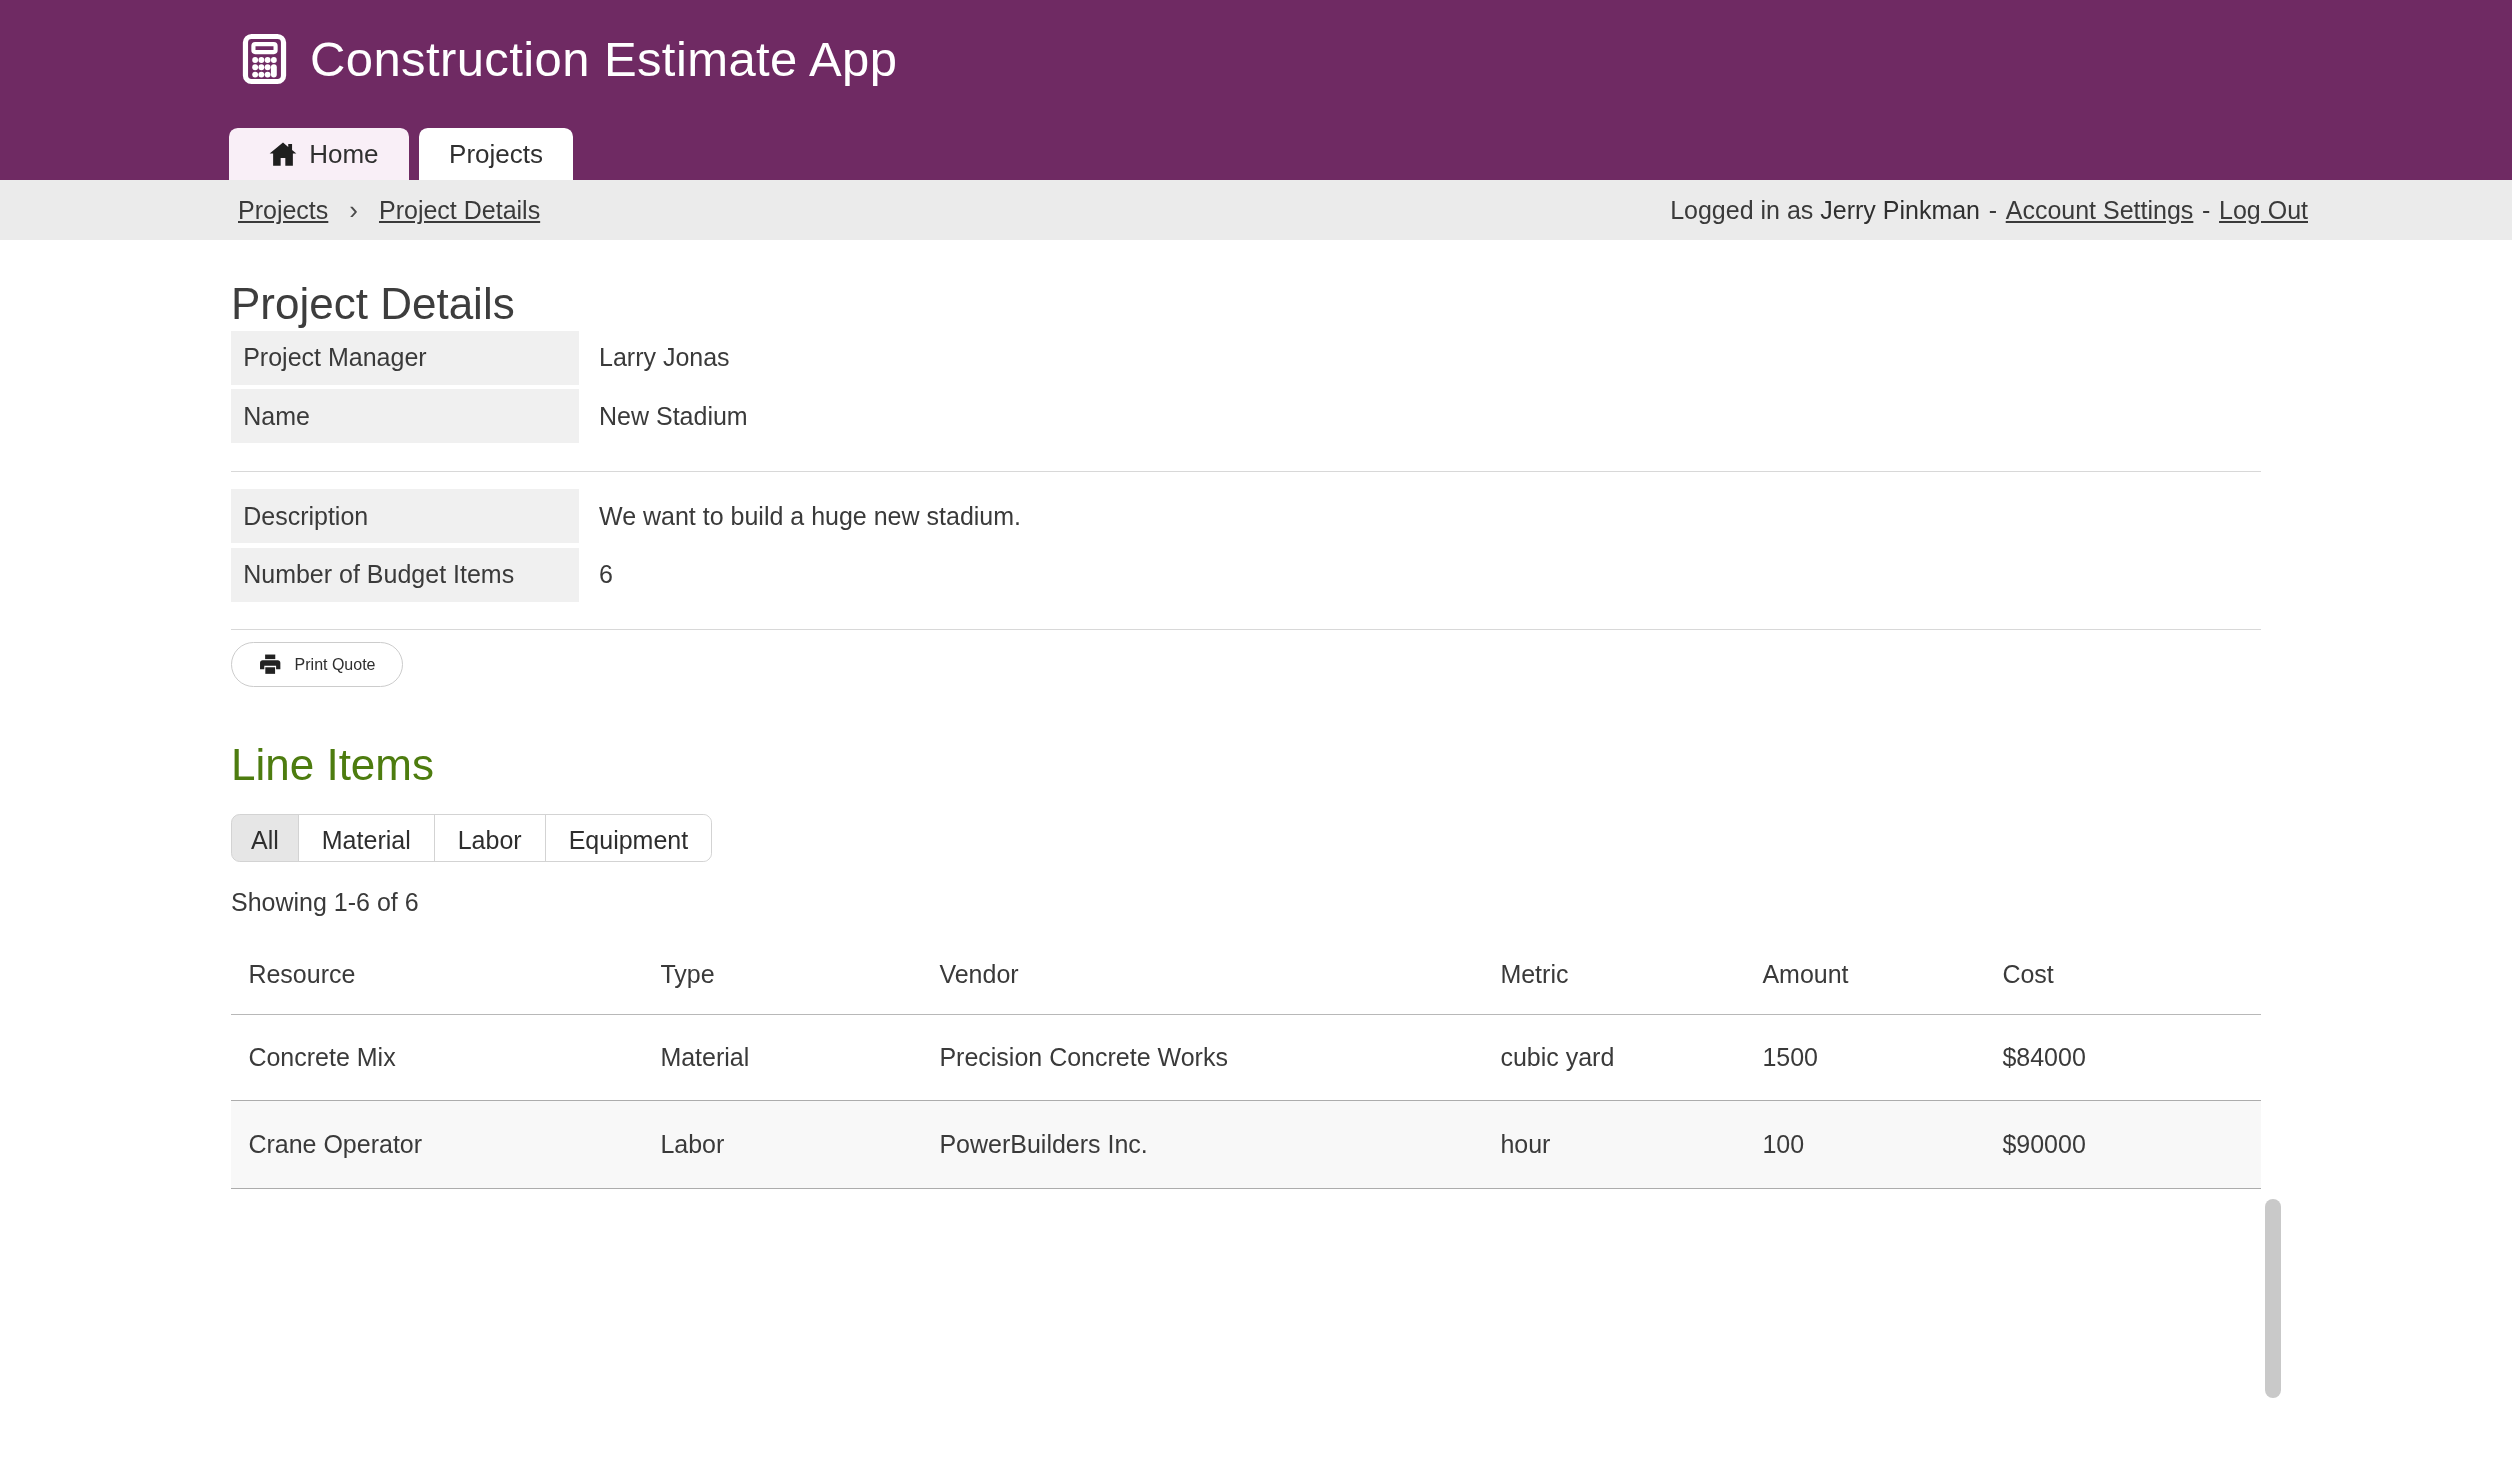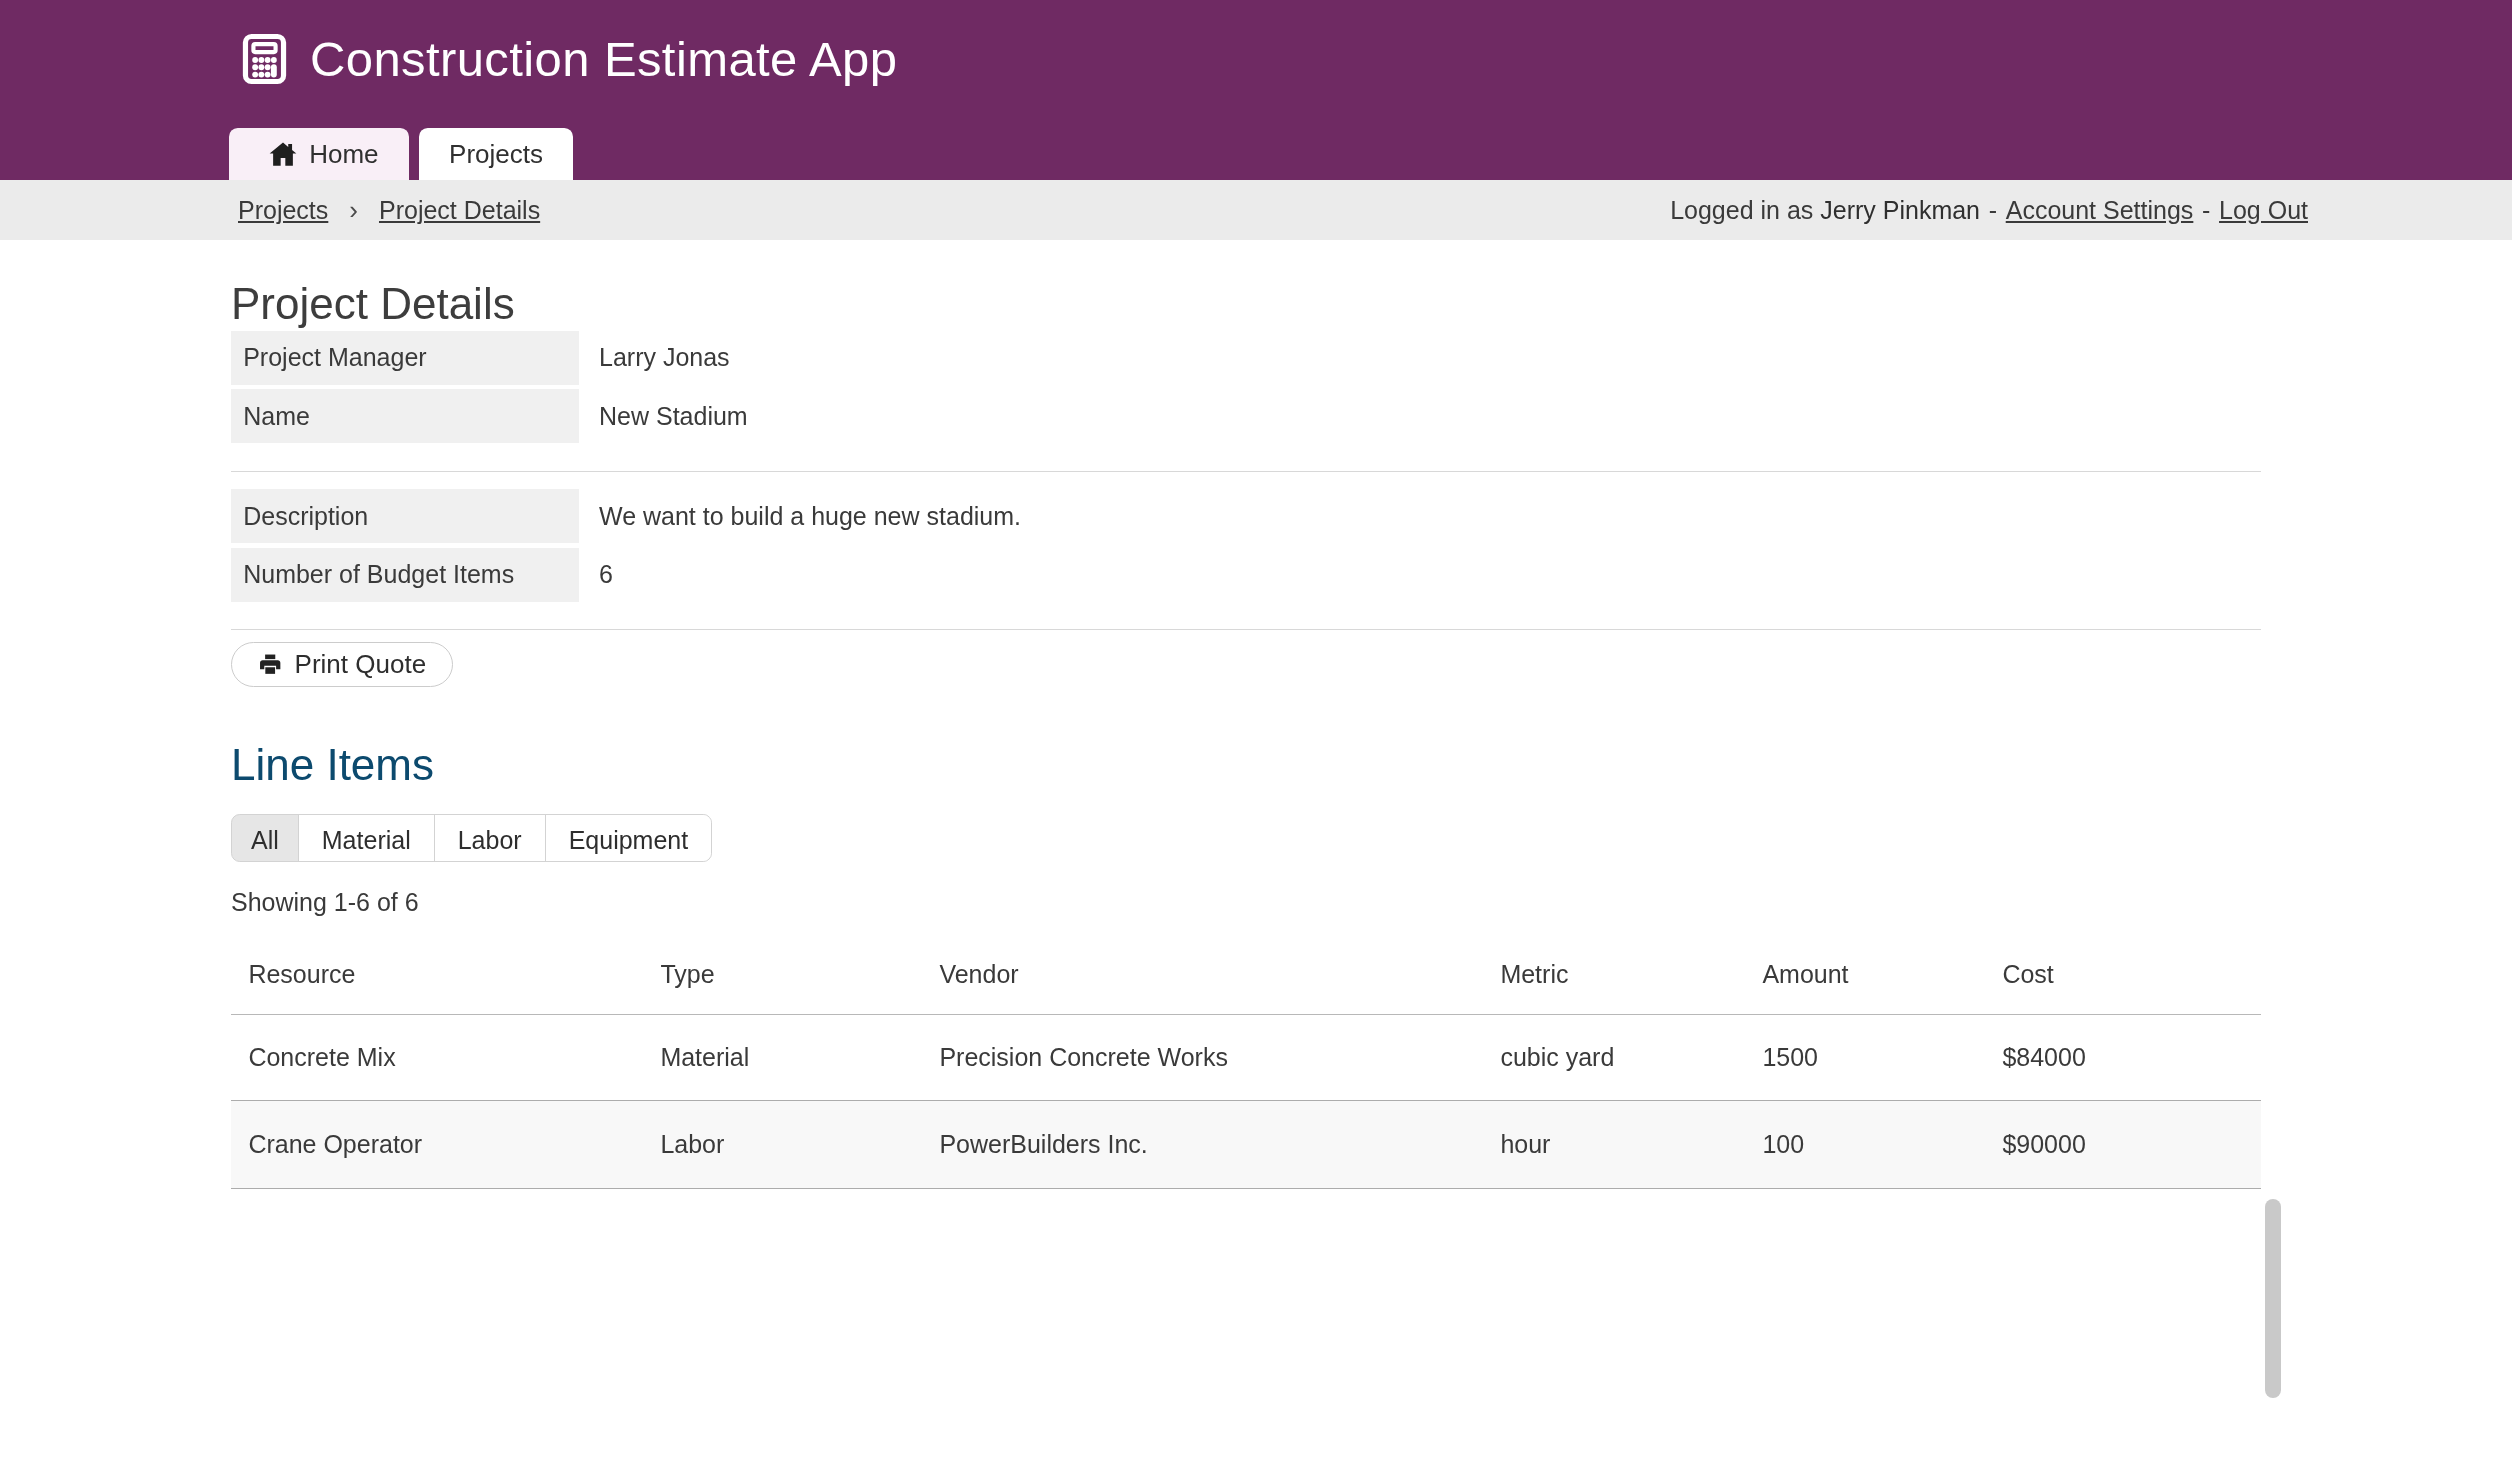--- a/index.html
+++ b/index.html
@@ -103,34 +103,34 @@
   .group-3 { margin-top: 23px; }
 
   .print-btn {
     margin-top: 12.2px;
     height: 45px;
     display: inline-flex; align-items: center; gap: 12.2px;
     padding: 0 26px;
     background: #ffffff;
     border: 1.7px solid #cccccc;
     border-radius: 23px;
-    font-size: 26px;
+    font-size: 16px;
     color: #2e2e2e;
     cursor: pointer;
     font-family: "Liberation Sans", sans-serif;
   }
   .print-btn svg { display: block; }
 
   h2.section-title {
     margin-top: 52px;
     margin-bottom: 23.6px;
     font-size: 44px;
     line-height: 51px;
     font-weight: 400;
-    color: #0c4a6e;
+    color: #4d7c0f;
   }
 
   .filter-group {
     display: inline-flex;
     height: 48px;
     background: #e6e6e6;
     border: 0.9px solid #d3d3d3;
     border-radius: 8.7px;
     overflow: hidden;
     align-items: flex-start;

